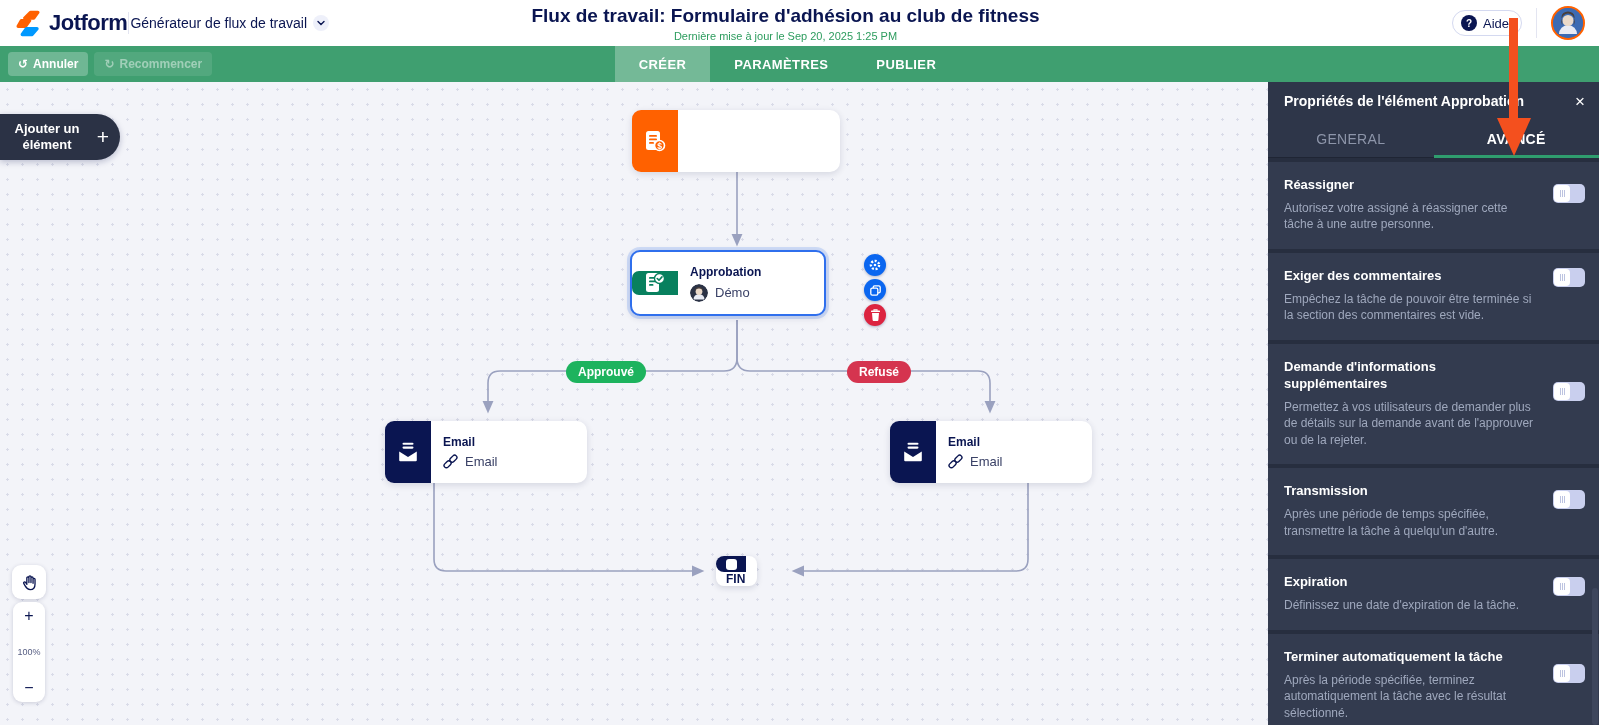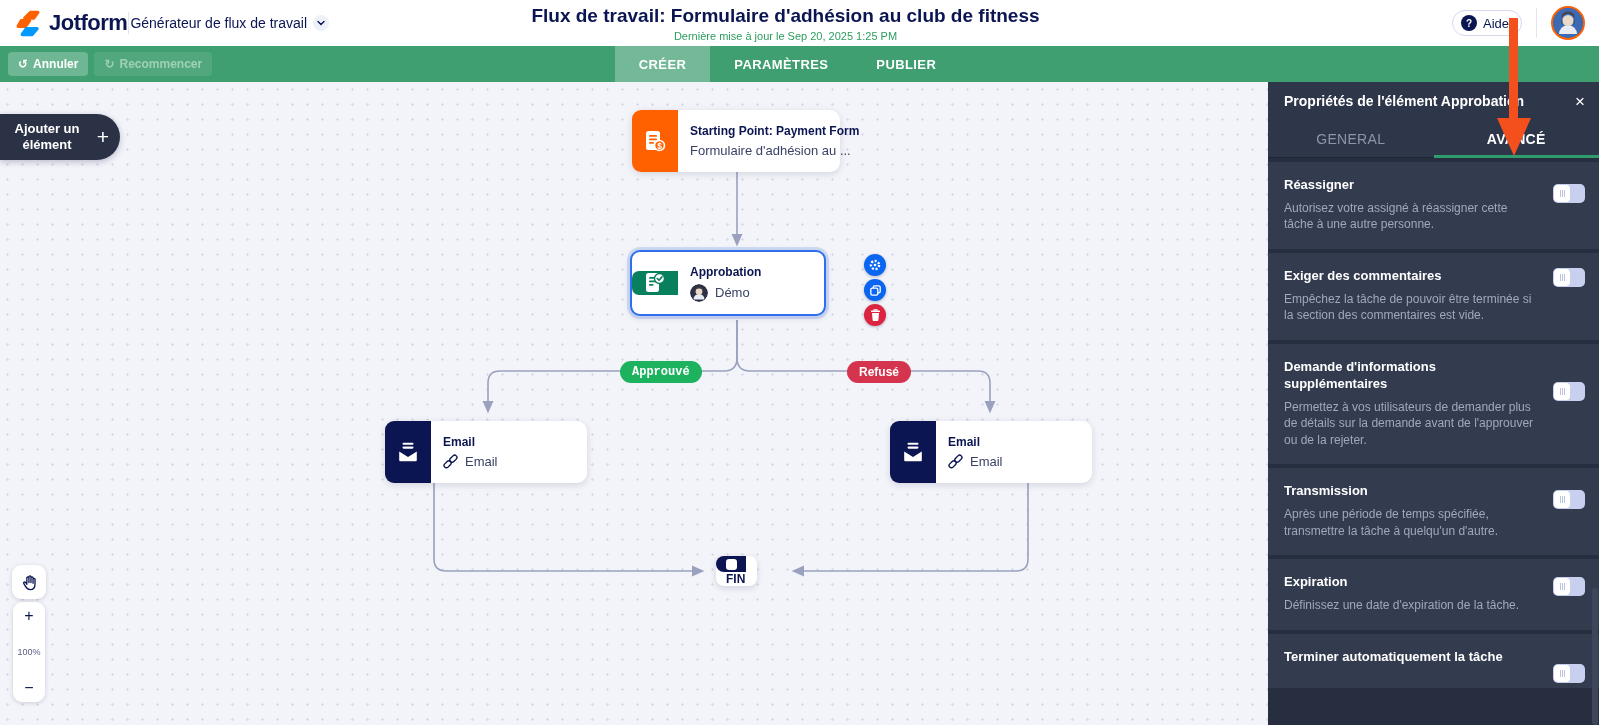--- a/index.html
+++ b/index.html
@@ -191,24 +191,20 @@
       <div class="node-icon" style="background:#ff6100;">
         <svg width="22" height="24" viewBox="0 0 22 24">
           <rect x="2" y="2" width="14" height="19" rx="2.5" fill="#fff"></rect>
           <rect x="5" y="6" width="8" height="1.8" rx="0.9" fill="#ff6100"></rect>
           <rect x="5" y="9.5" width="8" height="1.8" rx="0.9" fill="#ff6100"></rect>
           <rect x="5" y="13" width="5" height="1.8" rx="0.9" fill="#ff6100"></rect>
           <circle cx="15.5" cy="16.5" r="5" fill="#ff6100" stroke="#fff" stroke-width="1.6"></circle>
           <text x="15.5" y="19.6" text-anchor="middle" font-size="8.5" font-weight="bold" fill="#fff" font-family="Liberation Sans, sans-serif">$</text>
         </svg>
       </div>
-      <div class="node-body">
-        <div class="node-title">Starting Point: Payment Form</div>
-        <div class="node-sub">Formulaire d'adhésion au ...</div>
-      </div>
     </div>
 
     <div class="node selected" style="left:630px; top:168px; width:196px; height:66px;align-items:center;">
       <div class="node-icon" style="background:#08805e;">
         <svg width="24" height="24" viewBox="0 0 24 24">
           <rect x="3" y="2" width="13" height="19" rx="2.5" fill="#fff"></rect>
           <rect x="6" y="6" width="7" height="1.8" rx="0.9" fill="#08805e"></rect>
           <rect x="6" y="9.5" width="7" height="1.8" rx="0.9" fill="#08805e"></rect>
           <rect x="6" y="13" width="4.5" height="1.8" rx="0.9" fill="#08805e"></rect>
           <circle cx="16.5" cy="7.5" r="5" fill="#fff" stroke="#08805e" stroke-width="1.4"></circle>
@@ -245,21 +241,21 @@
       </button>
       <button class="act-btn act-red">
         <svg width="11" height="12" viewBox="0 0 11 12">
           <rect x="1" y="1.6" width="9" height="1.5" rx="0.7" fill="#fff"></rect>
           <path d="M4 1.8 v-1 h3 v1" fill="none" stroke="#fff" stroke-width="1.2"></path>
           <path d="M2 4 h7 l-0.6 7 a1 1 0 0 1 -1 0.9 h-3.8 a1 1 0 0 1 -1 -0.9 Z" fill="#fff"></path>
         </svg>
       </button>
     </div>
 
-    <div class="branch-pill pill-green" style="left:620px; top:279px;font-family:Liberation Mono, monospace;">Approuvé</div>
+    <div class="branch-pill pill-green" style="left:566px; top:279px;">Approuvé</div>
     <div class="branch-pill pill-red" style="left:847px; top:279px;">Refusé</div>
 
     <div class="node" style="left:385px; top:339px; width:202px; height:62px;">
       <div class="node-icon" style="background:#0a1551;">
         <svg width="22" height="22" viewBox="0 0 20 20">
           <rect x="5" y="1.5" width="10" height="2" rx="1" fill="#fff"></rect>
           <rect x="5" y="5" width="10" height="2" rx="1" fill="#fff"></rect>
           <path d="M2 9.5 L10 14.5 L18 9.5 V17.5 a1 1 0 0 1 -1 1 H3 a1 1 0 0 1 -1 -1 Z" fill="#fff"></path>
         </svg>
       </div>
@@ -380,20 +376,21 @@
             <div class="toggle-knob">
               <i></i>
               <i></i>
               <i></i>
             </div>
           </div>
       </div>
 
       <div class="setting">
         <div class="setting-title">Terminer automatiquement la tâche</div>
+        <div class="setting-desc">Après la période spécifiée, terminez automatiquement la tâche avec le résultat sélectionné.</div>
         <div class="toggle" style="top:30px;">
             <div class="toggle-knob">
               <i></i>
               <i></i>
               <i></i>
             </div>
           </div>
       </div>
 
     </div>

